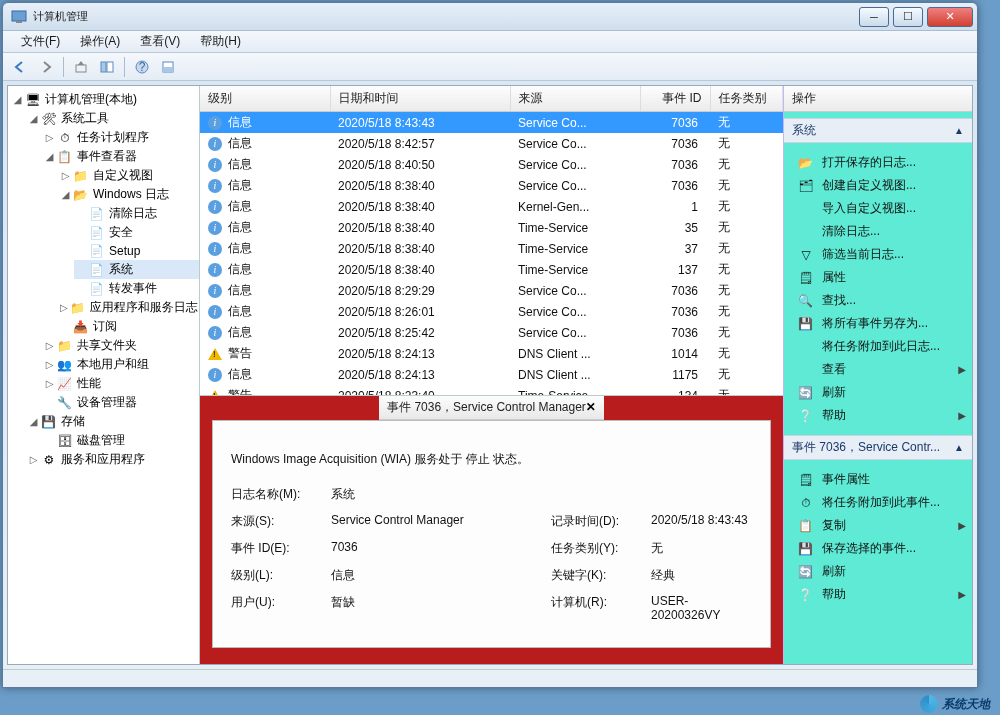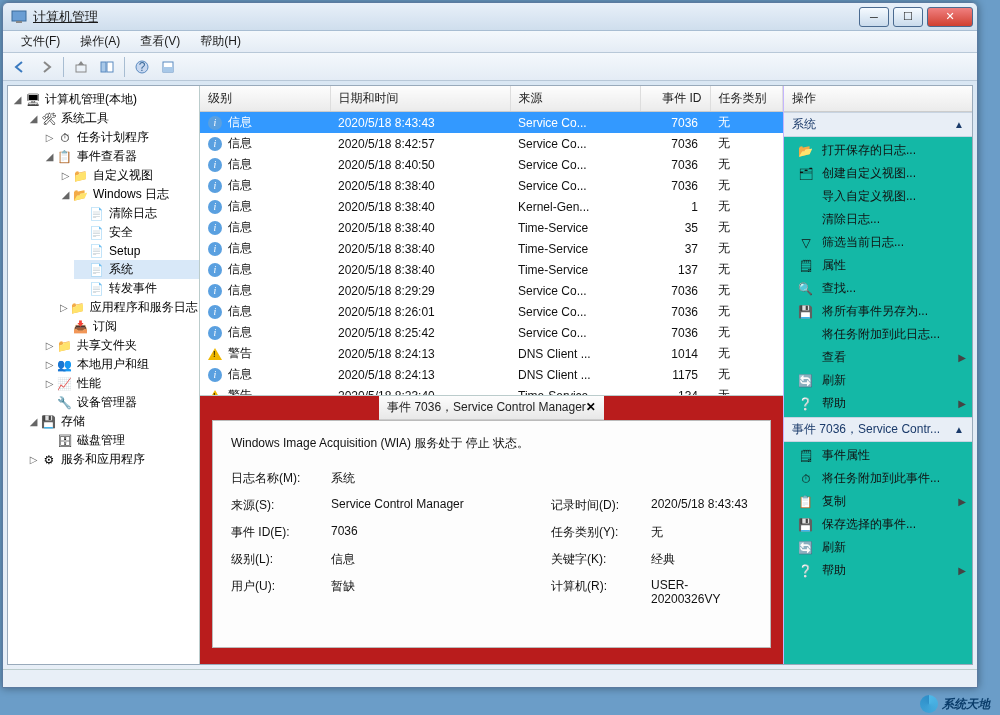--- a/index.html
+++ b/index.html
@@ -2,21 +2,21 @@
 <html><head>
 <meta charset="utf-8">
 <style>
 * { box-sizing: border-box; margin: 0; padding: 0; font-family: "Microsoft YaHei", "Segoe UI", Tahoma, sans-serif; font-size: 12px; }
 body { background: #6b9dc8; width: 1000px; height: 715px; overflow: hidden; position: relative; }
 
 
 .window { position: absolute; top: 2px; left: 2px; right: 22px; bottom: 27px; background: linear-gradient(to bottom, #d8e6f3, #e8eff7); border: 1px solid #5a7aa0; border-radius: 6px 6px 0 0; display: flex; flex-direction: column; box-shadow: 0 0 8px rgba(0,0,0,.4); }
 .titlebar { height: 28px; background: linear-gradient(to bottom, #e8f0f9, #cfdeed); border-radius: 6px 6px 0 0; display: flex; align-items: center; padding: 0 4px 0 8px; border-bottom: 1px solid #a8bdd2; }
 .titlebar .ticon { width: 16px; height: 16px; margin-right: 6px; display:inline-flex; align-items:center; justify-content:center;}
-.titlebar .title { flex: 1; color: #1a1a1a; font-size: 13px; text-decoration: underline; }
+.titlebar .title { flex: 1; color: #1a1a1a; font-size: 11px; }
 .winbtns { display: flex; gap: 0; }
 .winbtn { width: 30px; height: 20px; border: 1px solid #4a6a90; border-radius: 3px; margin-left: 4px; display: flex; align-items: center; justify-content: center; font-size: 11px; color: #222; background: linear-gradient(to bottom, #f5faff, #cadbec); cursor: pointer; }
 .winbtn.close { background: linear-gradient(to bottom, #f08080, #d04030); color: #fff; width: 46px; }
 
 .menubar { height: 22px; background: linear-gradient(to bottom, #f4f8fc, #e4ecf5); display: flex; align-items: flex-end; padding-left: 8px; border-bottom: 1px solid #b8c8d8; }
 .menubar span { padding: 2px 10px; color: #1a1a1a; cursor: pointer; }
 
 .toolbar { height: 28px; background: linear-gradient(to bottom, #f4f8fc, #e4ecf5); display: flex; align-items: center; padding-left: 6px; gap: 4px; border-bottom: 1px solid #b8c8d8; }
 .tbtn { width: 22px; height: 22px; border: 1px solid transparent; border-radius: 2px; display: flex; align-items: center; justify-content: center; cursor: pointer; }
 .tsep { width: 1px; height: 20px; background: #a8bdd2; margin: 0 2px; }
@@ -47,26 +47,26 @@
 .col-id { text-align: right; padding-right: 12px !important; }
 
 
 .detail { flex: 1; display: flex; flex-direction: column; min-height: 0; background: #b91c1c; align-items: center; }
 .detail-hdr { height: 24px; background: linear-gradient(to bottom, #fdfdfd, #e8e8e8); display: flex; align-items: center; padding: 0 8px; border-bottom: 1px solid #ccc; }
 .detail-hdr .txt { flex: 1; color: #222; }
 .detail-hdr .x { cursor:pointer; font-weight:bold; }
 .tabs { display: flex; padding: 8px 12px 0; gap: 2px; }
 .tab { padding: 4px 14px; background: #fdfdfd; border: 1px solid #bbb; border-bottom: none; cursor: pointer; border-radius: 2px 2px 0 0; position:relative; top:1px; }
 .tab.inactive { background: #e8e8e8; top:2px;}
-.detail-body { flex: 1; margin: 0 12px 16px; background: #fdfdfd; border: 1px solid #bbb; padding: 14px 18px; overflow: auto; }
+.detail-body { flex: 1; margin: 0 12px 16px; background: #fdfdfd; border: 1px solid #bbb; padding: 30px 18px; overflow: auto; }
 .detail-body .msg { margin-bottom: 18px; color: #111; }
 .kv { display: grid; grid-template-columns: 100px 220px 100px 1fr; row-gap: 10px; color: #111;}
 
 
-.actions { width: 188px; background: #14b8a6; display: flex; flex-direction: column; }
+.actions { width: 188px; background: #5eead4; display: flex; flex-direction: column; gap: 6px; }
 .actions .ahdr { background: linear-gradient(to bottom, #fdfdfd, #ebebeb); border-bottom: 1px solid #ccc; padding: 4px 8px; font-weight: normal; color:#222;}
 .asect { background: #e8eef6; border-top: 1px solid #c8d4e2; border-bottom: 1px solid #c8d4e2; padding: 3px 8px; display:flex; align-items:center; justify-content:space-between; color:#1a3a6a; cursor:pointer;}
 .asect .arw { font-size:10px; }
 .alist { padding: 2px 0; }
 .aitem { display: flex; align-items: center; padding: 3px 8px 3px 14px; cursor: pointer; color:#111; position:relative;}
 .aitem .aicon { width:16px; height:16px; margin-right:8px; display:inline-flex; align-items:center; justify-content:center; flex-shrink:0;}
 .aitem .sub { position:absolute; right:6px; font-size:10px; color:#444; }
 
 .sbar { height: 18px; background: #e8eff7; border-top:1px solid #bcc; }
 

